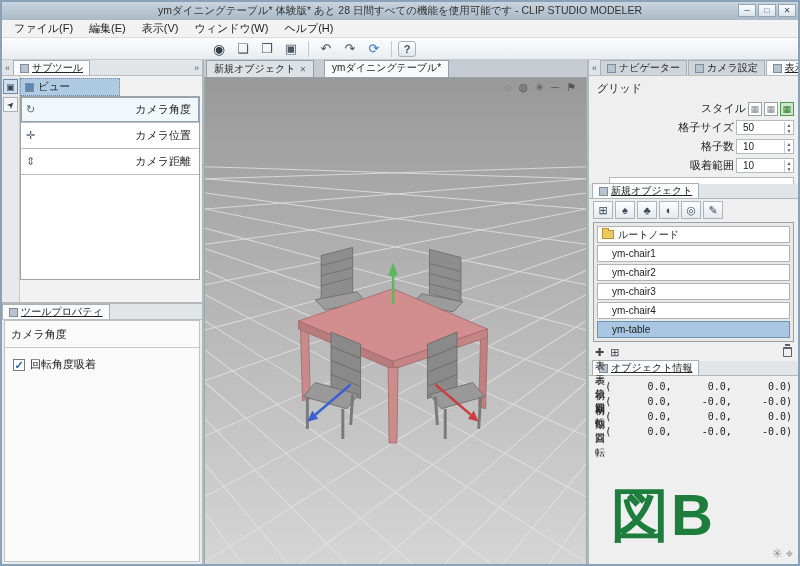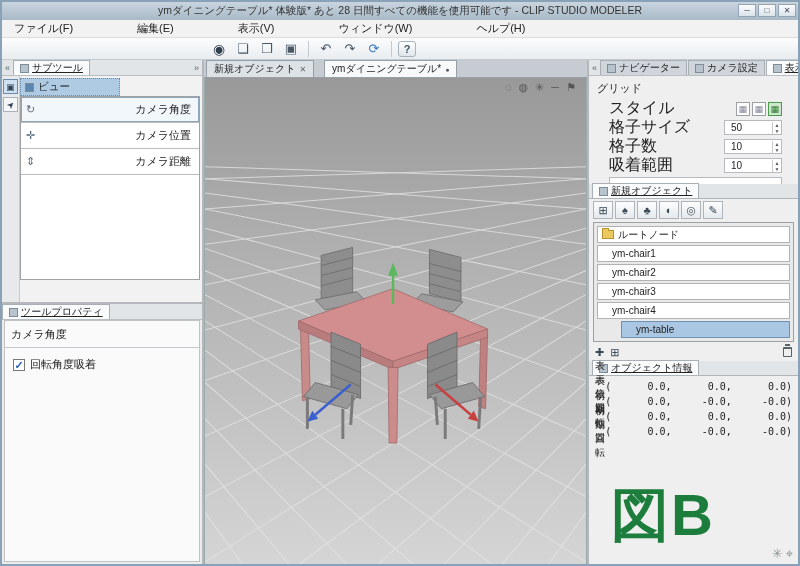--- a/index.html
+++ b/index.html
@@ -7,21 +7,21 @@
   body { font-family:"Liberation Sans", sans-serif; }
   .window { position:relative; width:800px; height:566px; border:2px solid #8aa2b8; background:#14532d; font-size:11px; color:#222; overflow:hidden; }
 
   
   .titlebar { height:18px; background:linear-gradient(#c9d4de,#a8b9c7); display:flex; align-items:center; justify-content:center; position:relative; }
   .title-text { font-size:10.5px; color:#333; }
   .win-controls { position:absolute; right:2px; top:2px; display:flex; gap:2px; }
   .win-btn { width:18px; height:13px; border:1px solid #93a5b5; background:linear-gradient(#fbfdfe,#d9e3ea); font-size:8px; line-height:11px; text-align:center; color:#445; cursor:default; }
 
   
-  .menubar { height:18px; background:#f2f2f2; border-bottom:1px solid #dcdcdc; display:flex; align-items:center; padding-left:4px;gap:48px; }
+  .menubar { height:18px; background:#f2f2f2; border-bottom:1px solid #dcdcdc; display:flex; align-items:center; padding-left:4px; }
   .menu-item { padding:1px 8px; font-size:11px; }
   .toolbar { height:22px; background:linear-gradient(#fbfcfd,#e9edf0); border-bottom:1px solid #c6cbd0; display:flex; align-items:center; padding-left:206px; gap:2px; }
   .tool-btn { width:22px; height:19px; display:flex; align-items:center; justify-content:center; font-size:13px; color:#4a5866; }
   .tool-btn.logo { color:#2f3e4c; font-size:14px; }
   .tool-btn.sync { color:#3a7abf; }
   .tool-btn.help { width:18px; height:16px; border:1px solid #a8b2ba; border-radius:3px; background:linear-gradient(#fff,#dfe6ea); font-size:11px; font-weight:bold; color:#456; }
   .tb-sep { width:1px; height:16px; background:#c2c8cd; margin:0 4px; }
 
   
   .main { display:flex; height:504px; }
@@ -52,52 +52,52 @@
   .prop-title { padding:6px 6px 5px 6px; border-bottom:1px solid #c5c8cb; font-size:11px; }
   .check-row { display:flex; align-items:center; gap:5px; padding:9px 8px; }
   .checkbox { width:12px; height:12px; border:1px solid #777; background:#fff; display:flex; align-items:center; justify-content:center; }
   .checkbox .check { color:#2e62b8; font-size:11px; font-weight:bold; line-height:10px; }
   .check-label { font-size:11px; }
 
   
   .center { flex:1; display:flex; flex-direction:column; background:#cfd5da; min-width:0; }
   .doc-tabbar { height:18px; display:flex; align-items:flex-end; background:#c6ccd2; border-bottom:1px solid #98a0a7; padding-left:2px; }
   .doc-tab { height:17px; display:flex; align-items:center; gap:4px; padding:0 7px; font-size:10px; background:#dde2e6; border:1px solid #98a0a7; border-bottom:none; margin-right:10px; white-space:nowrap; }
-  .doc-tab.active { background:#f8f9fa; }
+  .doc-tab.active { background:#f8f9fa;flex-direction:column; }
   .tab-close { font-size:8px; color:#667; }
   .tab-dot { font-size:7px; color:#556; }
   .viewport { flex:1; position:relative; overflow:hidden; border-left:1px solid #9aa; border-right:1px solid #9aa; }
   .viewport svg { position:absolute; inset:0; width:100%; height:100%; }
   .vp-icons { position:absolute; top:3px; right:10px; display:flex; gap:7px; color:#555; font-size:11px; align-items:center; }
   .vp-icons span { line-height:12px; }
 
   
   .right-panel { width:211px; border-left:2px solid #b4b8bc; background:#efefef; display:flex; flex-direction:column; position:relative; }
-  .settings { padding:3px 16px 0 6px; }
+  .settings { padding:3px 4px 0 6px; }
   .section-title { font-size:11px; padding:2px 0 3px 2px; }
   .setting-row { height:19px; display:flex; align-items:center; padding-left:14px; gap:2px; }
-  .s-label { flex:1; font-size:16px; }
+  .s-label { flex:1; font-size:11px;text-align:right; }
   .style-icons { display:flex; gap:2px; }
   .style-icon { width:14px; height:14px; border:1px solid #9aa0a5; background:#fdfdfd; font-size:9px; color:#889; display:flex; align-items:center; justify-content:center; }
   .style-icon.selected { background:#cfe6cf; border-color:#4a9a4a; color:#2d7a2d; }
   .value-box { width:58px; height:15px; background:#fff; border:1px solid #b6babd; display:flex; align-items:center;gap:27px; }
   .value-box .v { flex:1; text-align:right; font-size:10px; padding-right:3px; }
   .spin { display:flex; flex-direction:column; width:9px; border-left:1px solid #c6cacd; }
   .spin i { font-style:normal; font-size:5px; line-height:6px; text-align:center; color:#556; }
   .clipped-row { height:7px; overflow:hidden; margin-top:2px; }
   .clipped-box { height:15px; border:1px solid #b6babd; background:#fff; margin-left:14px; }
 
   .sub-panel-head { height:15px; display:flex; align-items:flex-end; background:#e2e5e8; border-bottom:1px solid #b0b5ba; padding-left:3px; }
   .tree-toolbar { height:22px; display:flex; align-items:center; gap:2px; padding:2px 4px; }
   .tree-tool { width:20px; height:18px; border:1px solid #adb4ba; background:linear-gradient(#fdfdfe,#e5eaee); display:flex; align-items:center; justify-content:center; font-size:11px; color:#3c4a56; }
   .tree-list { margin:1px 4px; border:1px solid #9aa0a5; background:#e9e9e9; padding:3px; }
   .tree-row { height:17px; background:#fff; border:1px solid #b2b2b2; margin-bottom:2px; display:flex; align-items:center; gap:4px; padding:0 4px; font-size:10px; }
   .tree-row:last-child { margin-bottom:0; }
   .tree-row.child { padding-left:14px; }
-  .tree-row.selected { background:#a9c7e2; border-color:#6e92b4;margin-left:24px; }
+  .tree-row.selected { background:#a9c7e2; border-color:#6e92b4; }
   .folder-icon { width:12px; height:9px; background:#eac95e; border:1px solid #b8922f; position:relative; display:inline-block; }
   .folder-icon::before { content:""; position:absolute; top:-3px; left:-1px; width:5px; height:2px; background:#eac95e; border:1px solid #b8922f; border-bottom:none; }
   .tree-bottom { height:18px; display:flex; align-items:center; padding:0 6px; gap:6px; }
   .tb-icon { font-size:11px; color:#3c4a56; display:flex; align-items:center; }
   .trash-icon { width:9px; height:10px; border:1px solid #5a6268; border-top:2px solid #5a6268; border-radius:1px; position:relative; display:inline-block; }
   .trash-icon::before { content:""; position:absolute; top:-5px; left:1px; width:5px; height:2px; background:#5a6268; }
 
   .info-rows { padding:3px 6px; }
   .info-row { height:15px; display:flex; align-items:center; }
   .i-label { width:58px; font-size:10px; }

